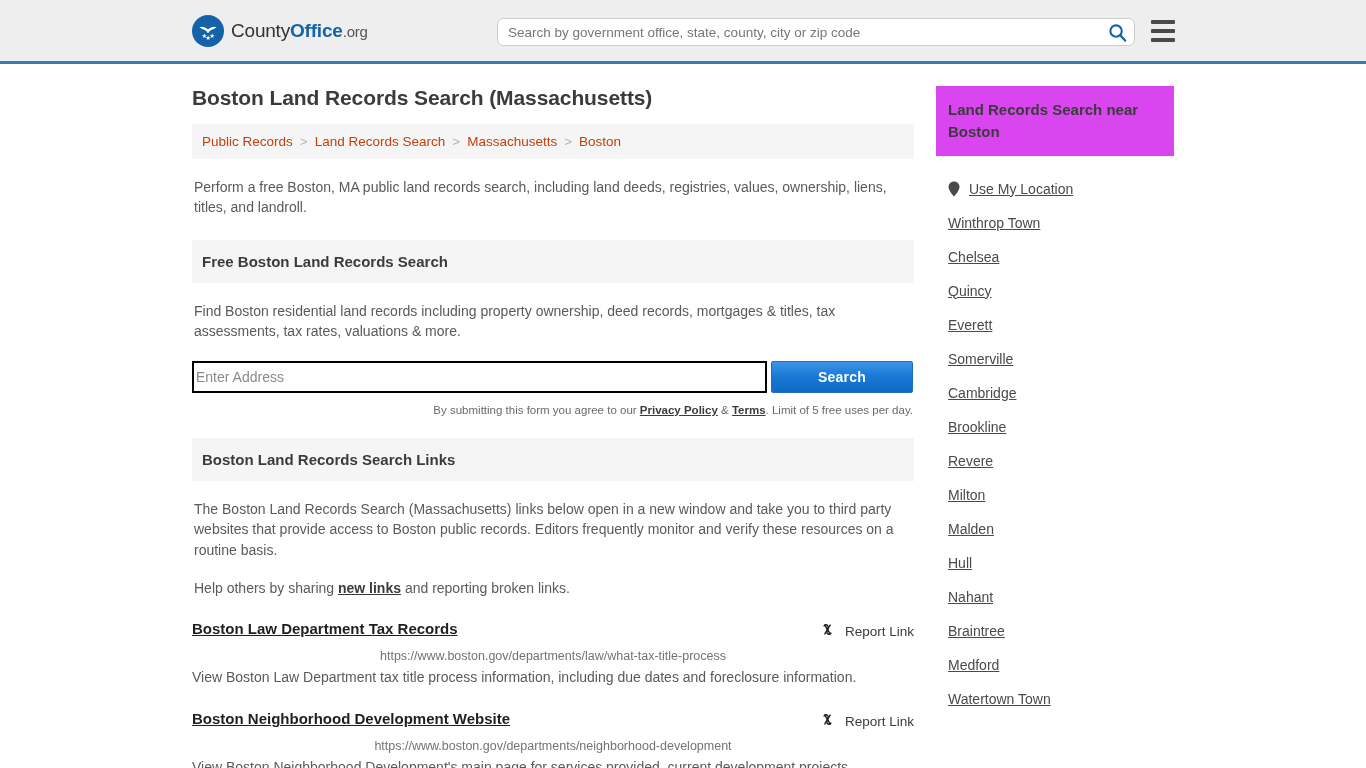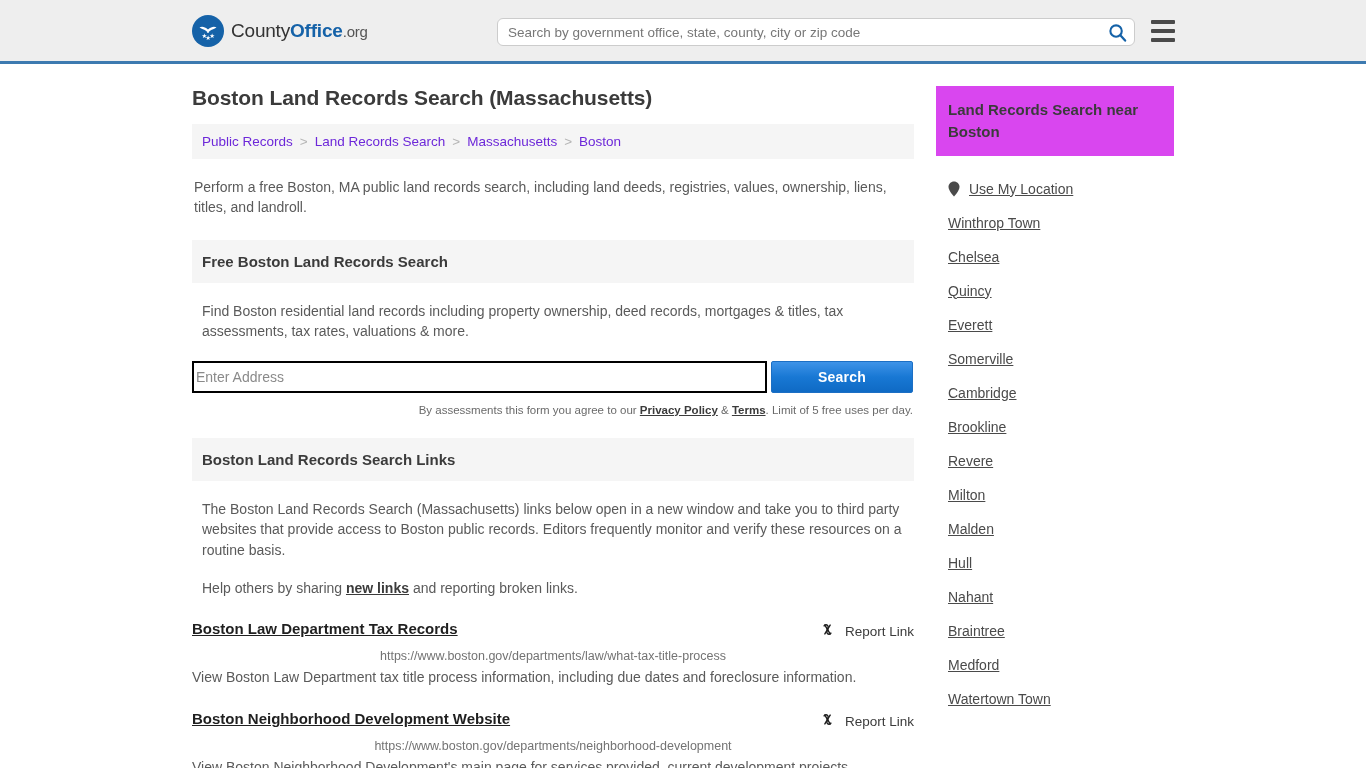--- a/index.html
+++ b/index.html
@@ -123,21 +123,21 @@
     background: #f5f5f5;
     padding: 10px 10px;
     font-size: 13.5px;
     color: #6b6b6b;
     display: flex;
     align-items: center;
     flex-wrap: wrap;
     gap: 0;
   }
   .breadcrumb a {
-    color: #6d28d9;
+    color: #c2410c;
     text-decoration: none;
     cursor: pointer;
   }
   .bc-sep { color: #b5b5b5; margin: 0 7px; }
 
   .intro-text {
     font-size: 14px;
     line-height: 1.45;
     color: #5a5a5a;
     margin: 18px 0 22px 0;
@@ -149,21 +149,21 @@
     padding: 13px 10px;
     font-size: 15px;
     font-weight: bold;
     color: #3b3b3b;
   }
 
   .body-text {
     font-size: 14px;
     line-height: 1.45;
     color: #5a5a5a;
-    margin: 18px 0 0 8px;
+    margin: 18px 0 0 0;
     padding: 0 2px;
   }
   .body-text a { color: #3b3b3b; text-decoration: underline; font-weight: bold; }
 
   
   .addr-form {
     display: flex;
     margin-top: 20px;
     gap: 0;
   }
@@ -324,21 +324,21 @@
       <div class="section-head">Free Boston Land Records Search</div>
 
       <p class="body-text">Find Boston residential land records including property ownership, deed records, mortgages &amp; titles, tax assessments, tax rates, valuations &amp; more.</p>
 
       <div class="addr-form">
         <input class="addr-input" type="text" placeholder="Enter Address" style="">
         <button class="addr-submit">Search</button>
       </div>
 
       <div class="form-legal">
-        <span>By assessments this form you agree to our </span><a>Privacy Policy</a><span> &amp; </span><a>Terms</a><span>. Limit of 5 free uses per day.</span>
+        <span>By submitting this form you agree to our </span><a>Privacy Policy</a><span> &amp; </span><a>Terms</a><span>. Limit of 5 free uses per day.</span>
       </div>
 
       <div style="height:22px"></div>
 
       <div class="section-head">Boston Land Records Search Links</div>
 
       <p class="body-text">The Boston Land Records Search (Massachusetts) links below open in a new window and take you to third party websites that provide access to Boston public records. Editors frequently monitor and verify these resources on a routine basis.</p>
 
       <p class="body-text">
         <span>Help others by sharing </span><a>new links</a><span> and reporting broken links.</span>

